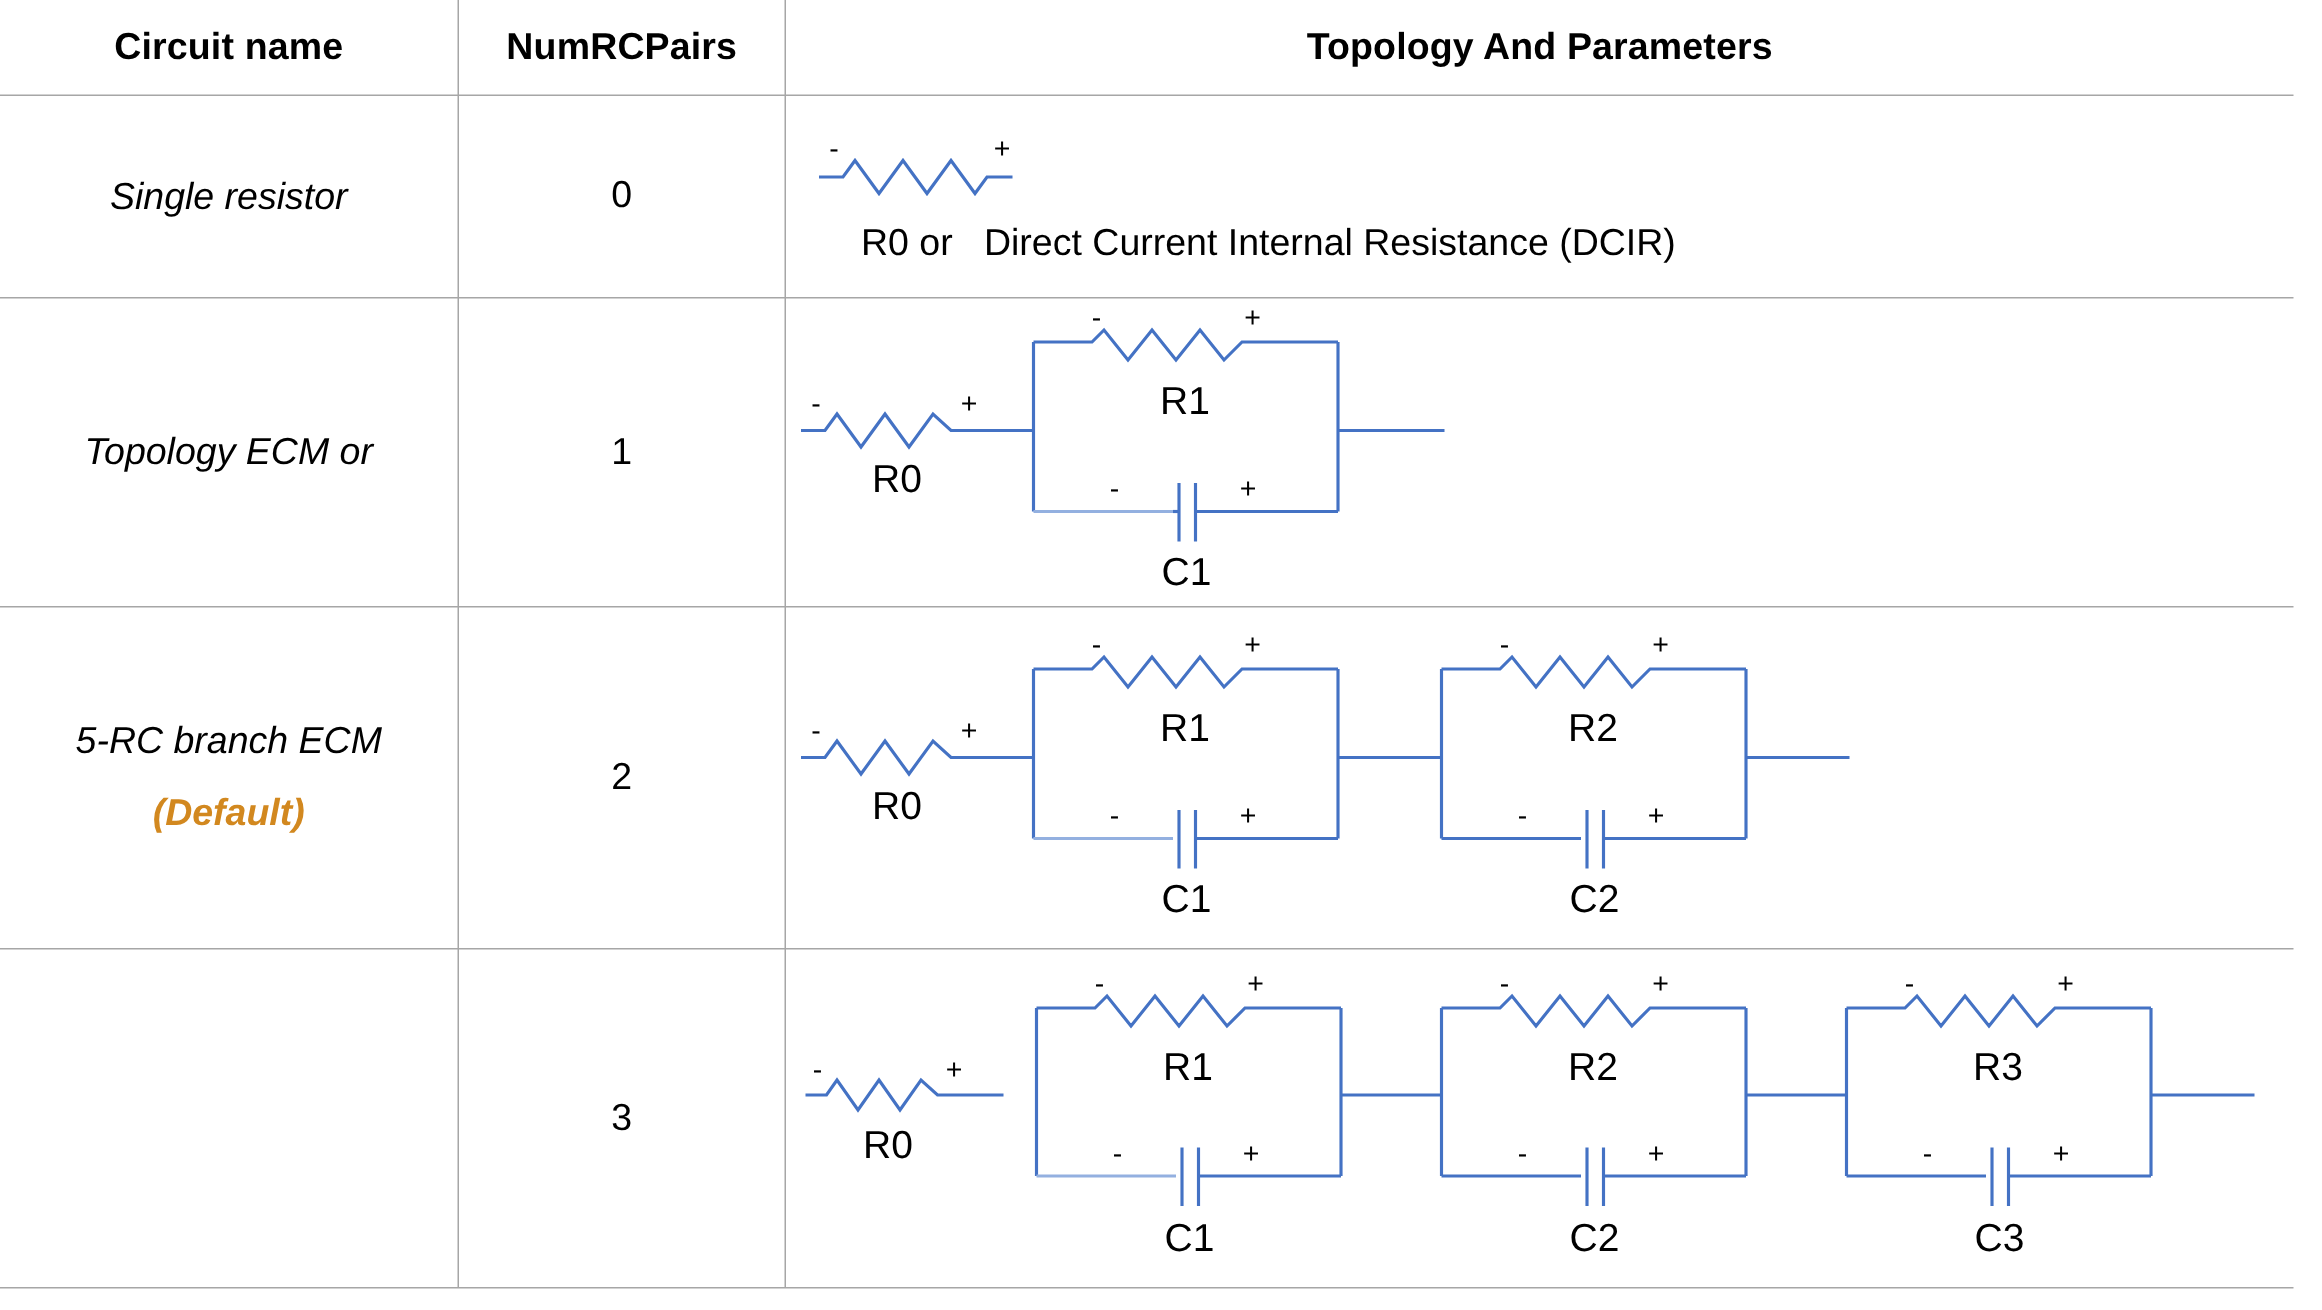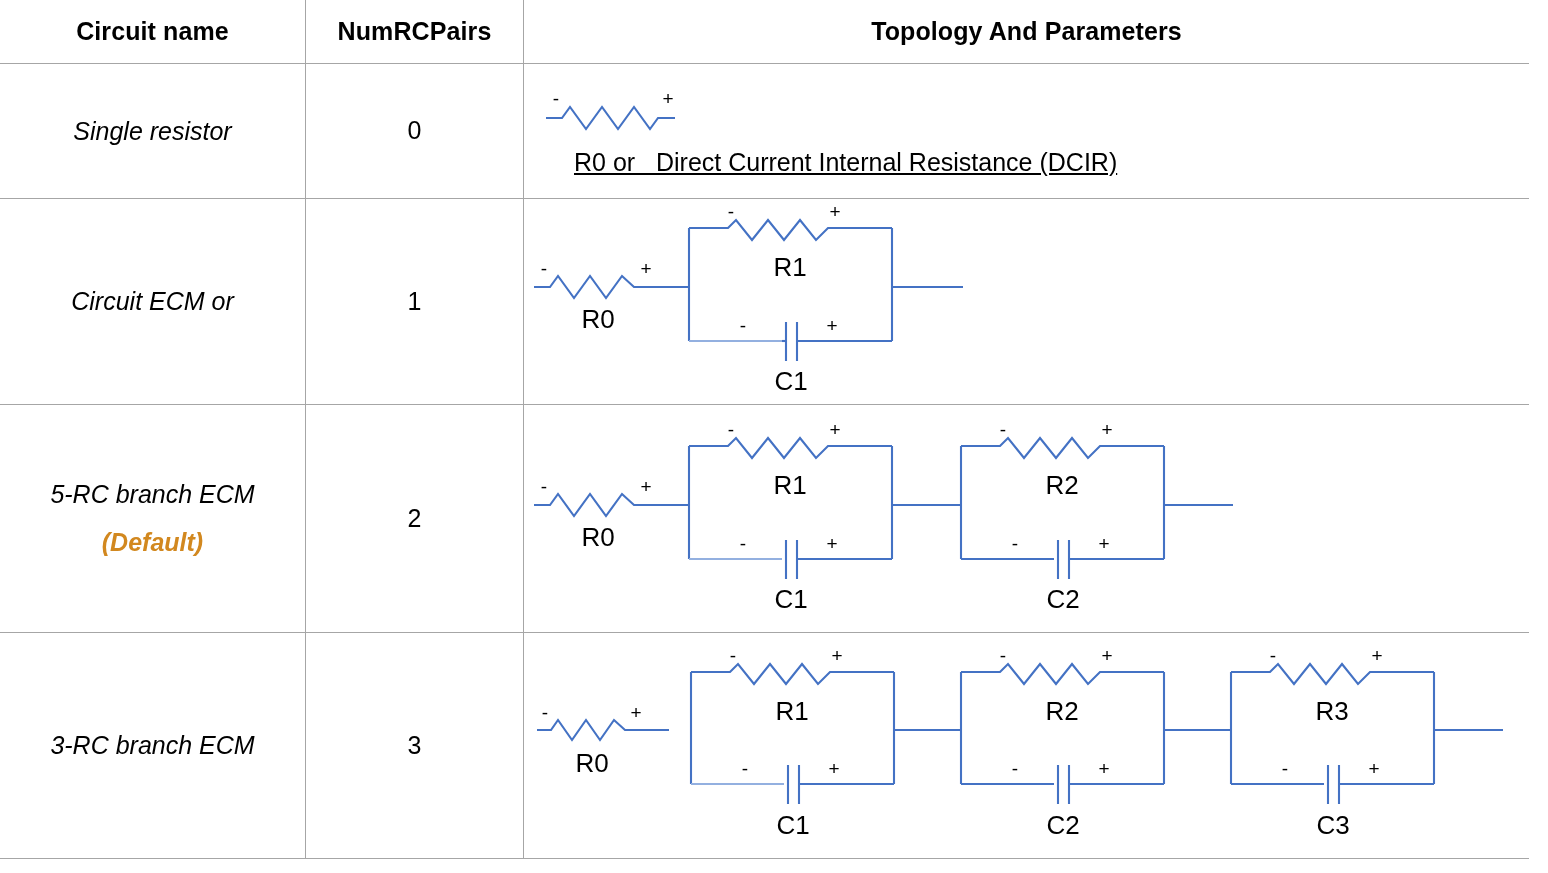--- a/index.html
+++ b/index.html
@@ -106,21 +106,20 @@
     font-family: "Liberation Sans", sans-serif;
     font-size: 26px;
     fill: #000000;
     text-anchor: middle;
   }
   .caption {
     position: absolute;
     font-size: 25px;
     white-space: pre;
     color: #000000;
-    text-decoration: underline;
   }
 </style>
 </head>
 <body>
 
 <div id="page">
   <div class="tbl">
 
     <div class="hline" style="top:63px"></div>
     <div class="hline" style="top:198px"></div>
@@ -155,21 +154,21 @@
           <path class="wire" d="M22,55 L38,55 L46,44 L62,66 L78,44 L94,66 L110,44 L126,66 L134,55 L151,55"></path>
         </g>
         <text class="sign" x="32" y="42">-</text>
         <text class="sign" x="144" y="42">+</text>
       </svg>
     </div>
     <div class="caption" style="left:574px; top:148px">R0 or   Direct Current Internal Resistance (DCIR)</div>
 
     <div class="cell col-name" style="top:198px; height:206px">
       <span class="name-txt">
-        <span>Circuit ECM or</span><br>
+        <span>Topology ECM or</span><br>
       </span>
     </div>
     <div class="cell col-num" style="top:198px; height:206px">
       <span class="num-txt">1</span>
     </div>
 
     <div class="circuit-wrap" style="left:524px; top:198px; width:1005px; height:206px">
       <svg class="circuit" width="1005" height="206" viewBox="0 0 1005 206">
 
         <g>
@@ -251,23 +250,20 @@
         </g>
         <text class="sign" x="479" y="32">-</text>
         <text class="sign" x="583" y="32">+</text>
         <text class="complabel" x="538" y="90">R2</text>
         <text class="sign" x="491" y="146">-</text>
         <text class="sign" x="580" y="146">+</text>
         <text class="complabel" x="539" y="204">C2</text>
       </svg>
     </div>
 
-    <div class="cell col-name" style="top:632px; height:226px">
-      <span class="name-txt">3-RC branch ECM</span>
-    </div>
     <div class="cell col-num" style="top:632px; height:226px">
       <span class="num-txt">3</span>
     </div>
 
     <div class="circuit-wrap" style="left:524px; top:632px; width:1005px; height:226px">
       <svg class="circuit" width="1005" height="226" viewBox="0 0 1005 226">
 
         <g>
           <path class="wire" d="M13,98 L27,98 L34,88 L48,108 L62,88 L76,108 L90,88 L101,98 L145,98"></path>
         </g>

